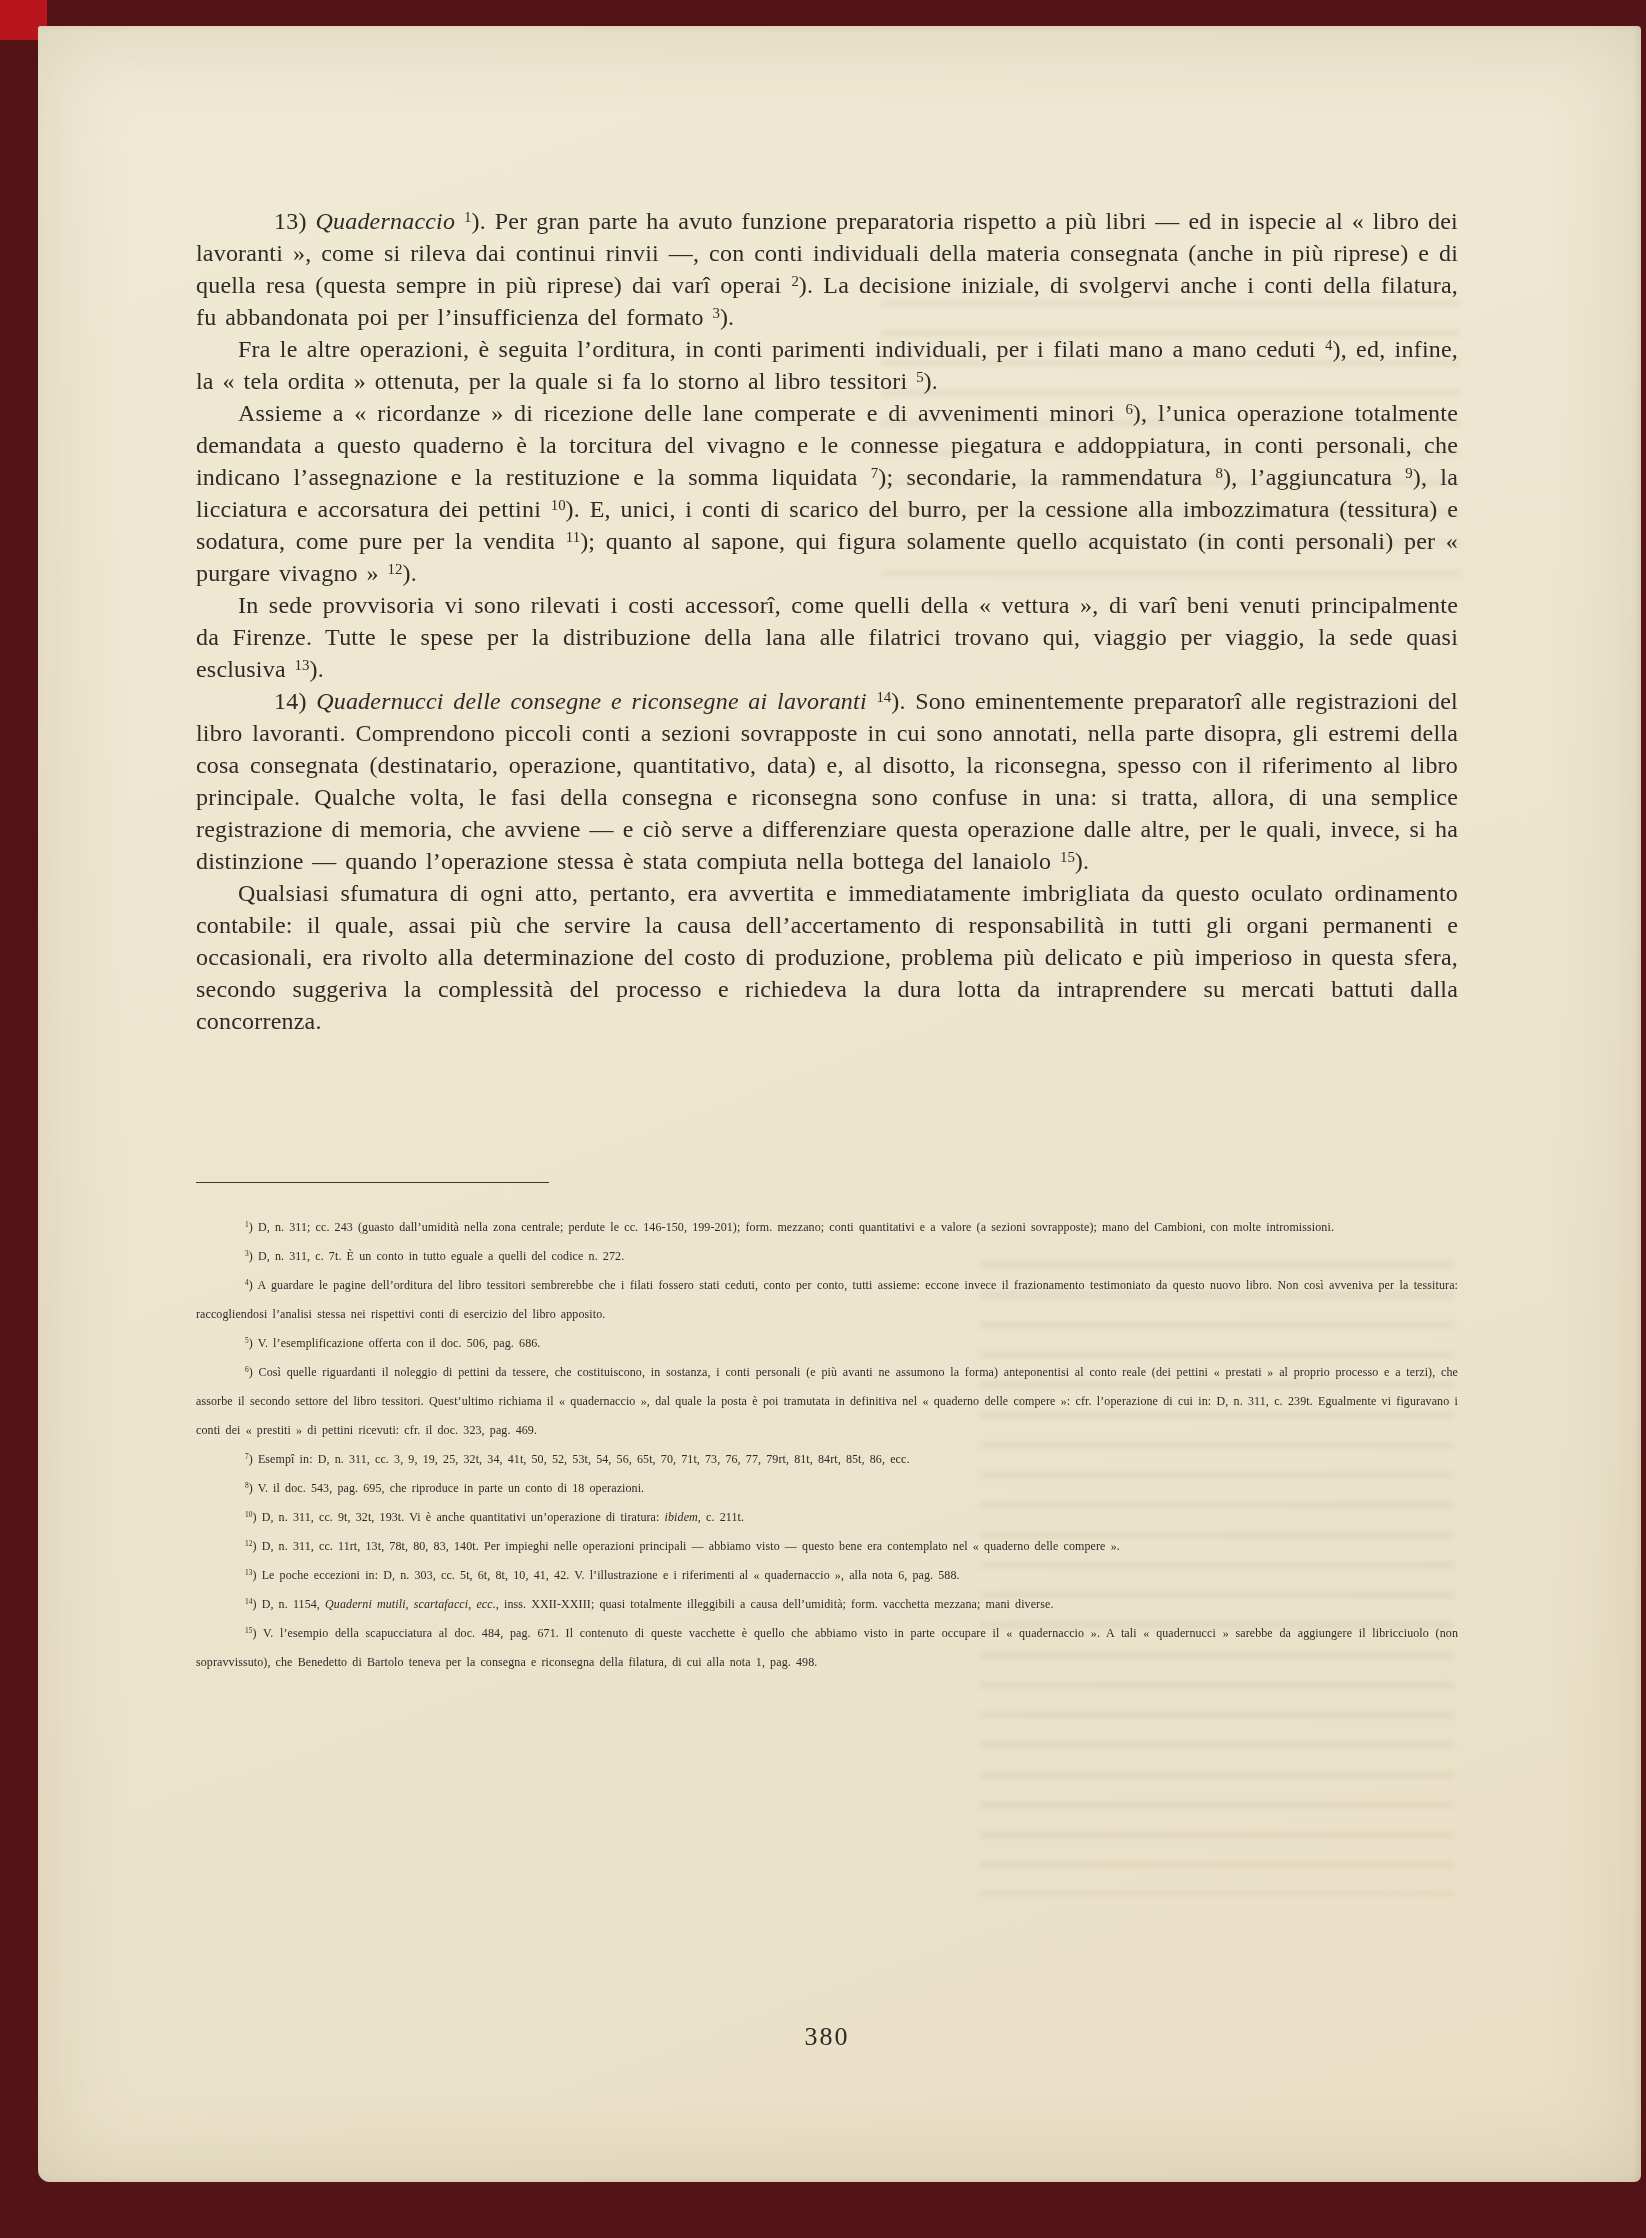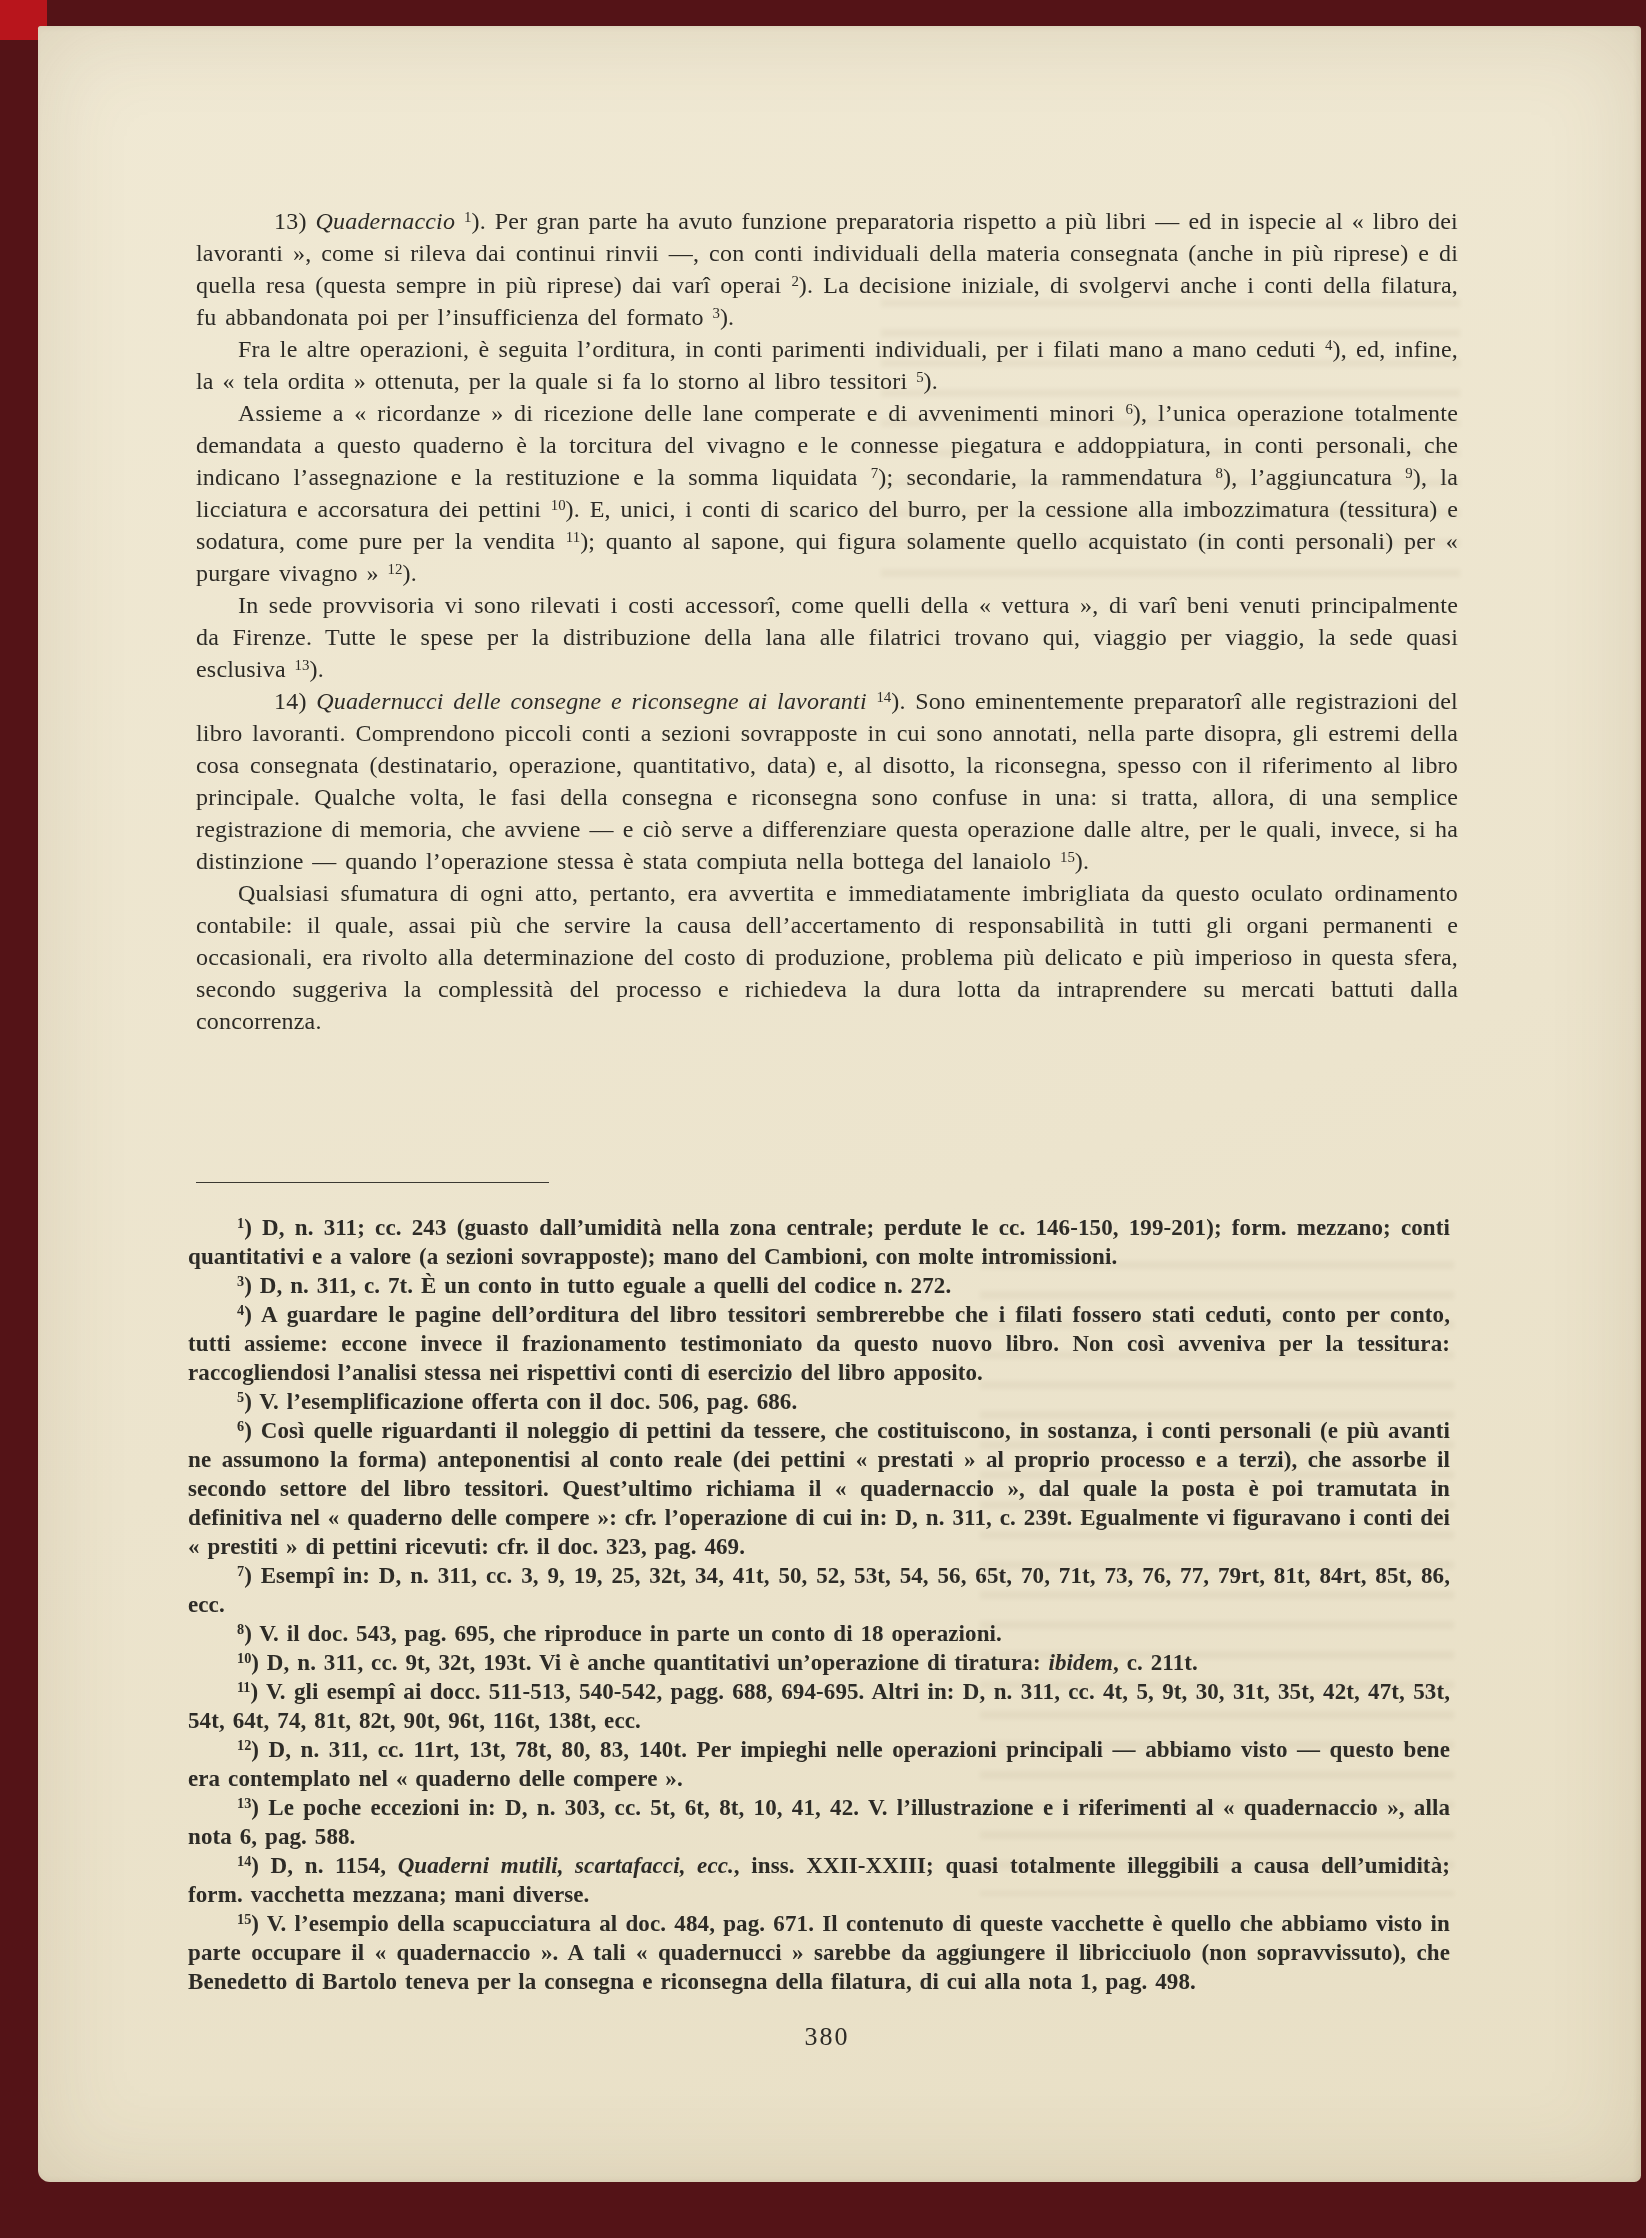--- a/index.html
+++ b/index.html
@@ -37,23 +37,23 @@
   sup.fnref {
     font-size:.62em; line-height:0; vertical-align:baseline;
     position:relative; top:-.48em; letter-spacing:0;
   }
   em { font-style:italic; }
   .fn-rule {
     position:absolute; left:158px; top:1156px; width:353px; height:1.3px;
     background:#3a3831;
   }
   .footnotes {
-    position:absolute; left:150px; top:1187px; width:1262px;
-    font-size:23px; line-height:29px; color:#2d2b26;
-    text-align:justify; word-spacing:2px; letter-spacing:0.1px;font-weight:bold;
+    position:absolute; left:158px; top:1187px; width:1262px;
+    font-size:12px; line-height:29px; color:#2d2b26;
+    text-align:justify; word-spacing:2px; letter-spacing:0.1px;
   }
   .footnote { text-indent:49px; }
   .page-number {
     position:absolute; left:158px; top:1996px; width:1262px;
     text-align:center; font-size:26px; letter-spacing:2px; color:#2d2b26;
   }
 </style>
 </head>
 <body>
 
@@ -76,21 +76,20 @@
 
   <div class="footnotes">
       <p class="footnote"><sup class="fnref">1</sup><span>) D, n. 311; cc. 243 (guasto dall’umidità nella zona centrale; perdute le cc. 146-150, 199-201); form. mezzano; conti quantitativi e a valore (a sezioni sovrapposte); mano del Cambioni, con molte intromissioni.</span></p>
       <p class="footnote"><sup class="fnref">3</sup><span>) D, n. 311, c. 7t. È un conto in tutto eguale a quelli del codice n. 272.</span></p>
       <p class="footnote"><sup class="fnref">4</sup><span>) A guardare le pagine dell’orditura del libro tessitori sembrerebbe che i filati fossero stati ceduti, conto per conto, tutti assieme: eccone invece il frazionamento testimoniato da questo nuovo libro. Non così avveniva per la tessitura: raccogliendosi l’analisi stessa nei rispettivi conti di esercizio del libro apposito.</span></p>
       <p class="footnote"><sup class="fnref">5</sup><span>) V. l’esemplificazione offerta con il doc. 506, pag. 686.</span></p>
       <p class="footnote"><sup class="fnref">6</sup><span>) Così quelle riguardanti il noleggio di pettini da tessere, che costituiscono, in sostanza, i conti personali (e più avanti ne assumono la forma) anteponentisi al conto reale (dei pettini « prestati » al proprio processo e a terzi), che assorbe il secondo settore del libro tessitori. Quest’ultimo richiama il « quadernaccio », dal quale la posta è poi tramutata in definitiva nel « quaderno delle compere »: cfr. l’operazione di cui in: D, n. 311, c. 239t. Egualmente vi figuravano i conti dei « prestiti » di pettini ricevuti: cfr. il doc. 323, pag. 469.</span></p>
       <p class="footnote"><sup class="fnref">7</sup><span>) Esempî in: D, n. 311, cc. 3, 9, 19, 25, 32t, 34, 41t, 50, 52, 53t, 54, 56, 65t, 70, 71t, 73, 76, 77, 79rt, 81t, 84rt, 85t, 86, ecc.</span></p>
       <p class="footnote"><sup class="fnref">8</sup><span>) V. il doc. 543, pag. 695, che riproduce in parte un conto di 18 operazioni.</span></p>
       <p class="footnote"><sup class="fnref">10</sup><span>) D, n. 311, cc. 9t, 32t, 193t. Vi è anche quantitativi un’operazione di tiratura: </span><em>ibidem</em><span>, c. 211t.</span></p>
-      <p class="footnote"><sup class="fnref">11</sup><span>) V. gli esempî ai docc. 511-513, 540-542, pagg. 688, 694-695. Altri in: D, n. 311, cc. 4t, 5, 9t, 30, 31t, 35t, 42t, 47t, 53t, 54t, 64t, 74, 81t, 82t, 90t, 96t, 116t, 138t, ecc.</span></p>
       <p class="footnote"><sup class="fnref">12</sup><span>) D, n. 311, cc. 11rt, 13t, 78t, 80, 83, 140t. Per impieghi nelle operazioni principali — abbiamo visto — questo bene era contemplato nel « quaderno delle compere ».</span></p>
       <p class="footnote"><sup class="fnref">13</sup><span>) Le poche eccezioni in: D, n. 303, cc. 5t, 6t, 8t, 10, 41, 42. V. l’illustrazione e i riferimenti al « quadernaccio », alla nota 6, pag. 588.</span></p>
       <p class="footnote"><sup class="fnref">14</sup><span>) D, n. 1154, </span><em>Quaderni mutili, scartafacci, ecc.</em><span>, inss. XXII-XXIII; quasi totalmente illeggibili a causa dell’umidità; form. vacchetta mezzana; mani diverse.</span></p>
       <p class="footnote"><sup class="fnref">15</sup><span>) V. l’esempio della scapucciatura al doc. 484, pag. 671. Il contenuto di queste vacchette è quello che abbiamo visto in parte occupare il « quadernaccio ». A tali « quadernucci » sarebbe da aggiungere il libricciuolo (non sopravvissuto), che Benedetto di Bartolo teneva per la consegna e riconsegna della filatura, di cui alla nota 1, pag. 498.</span></p>
     </div>
 
   <div class="page-number">380</div>
 </div>
 
 

